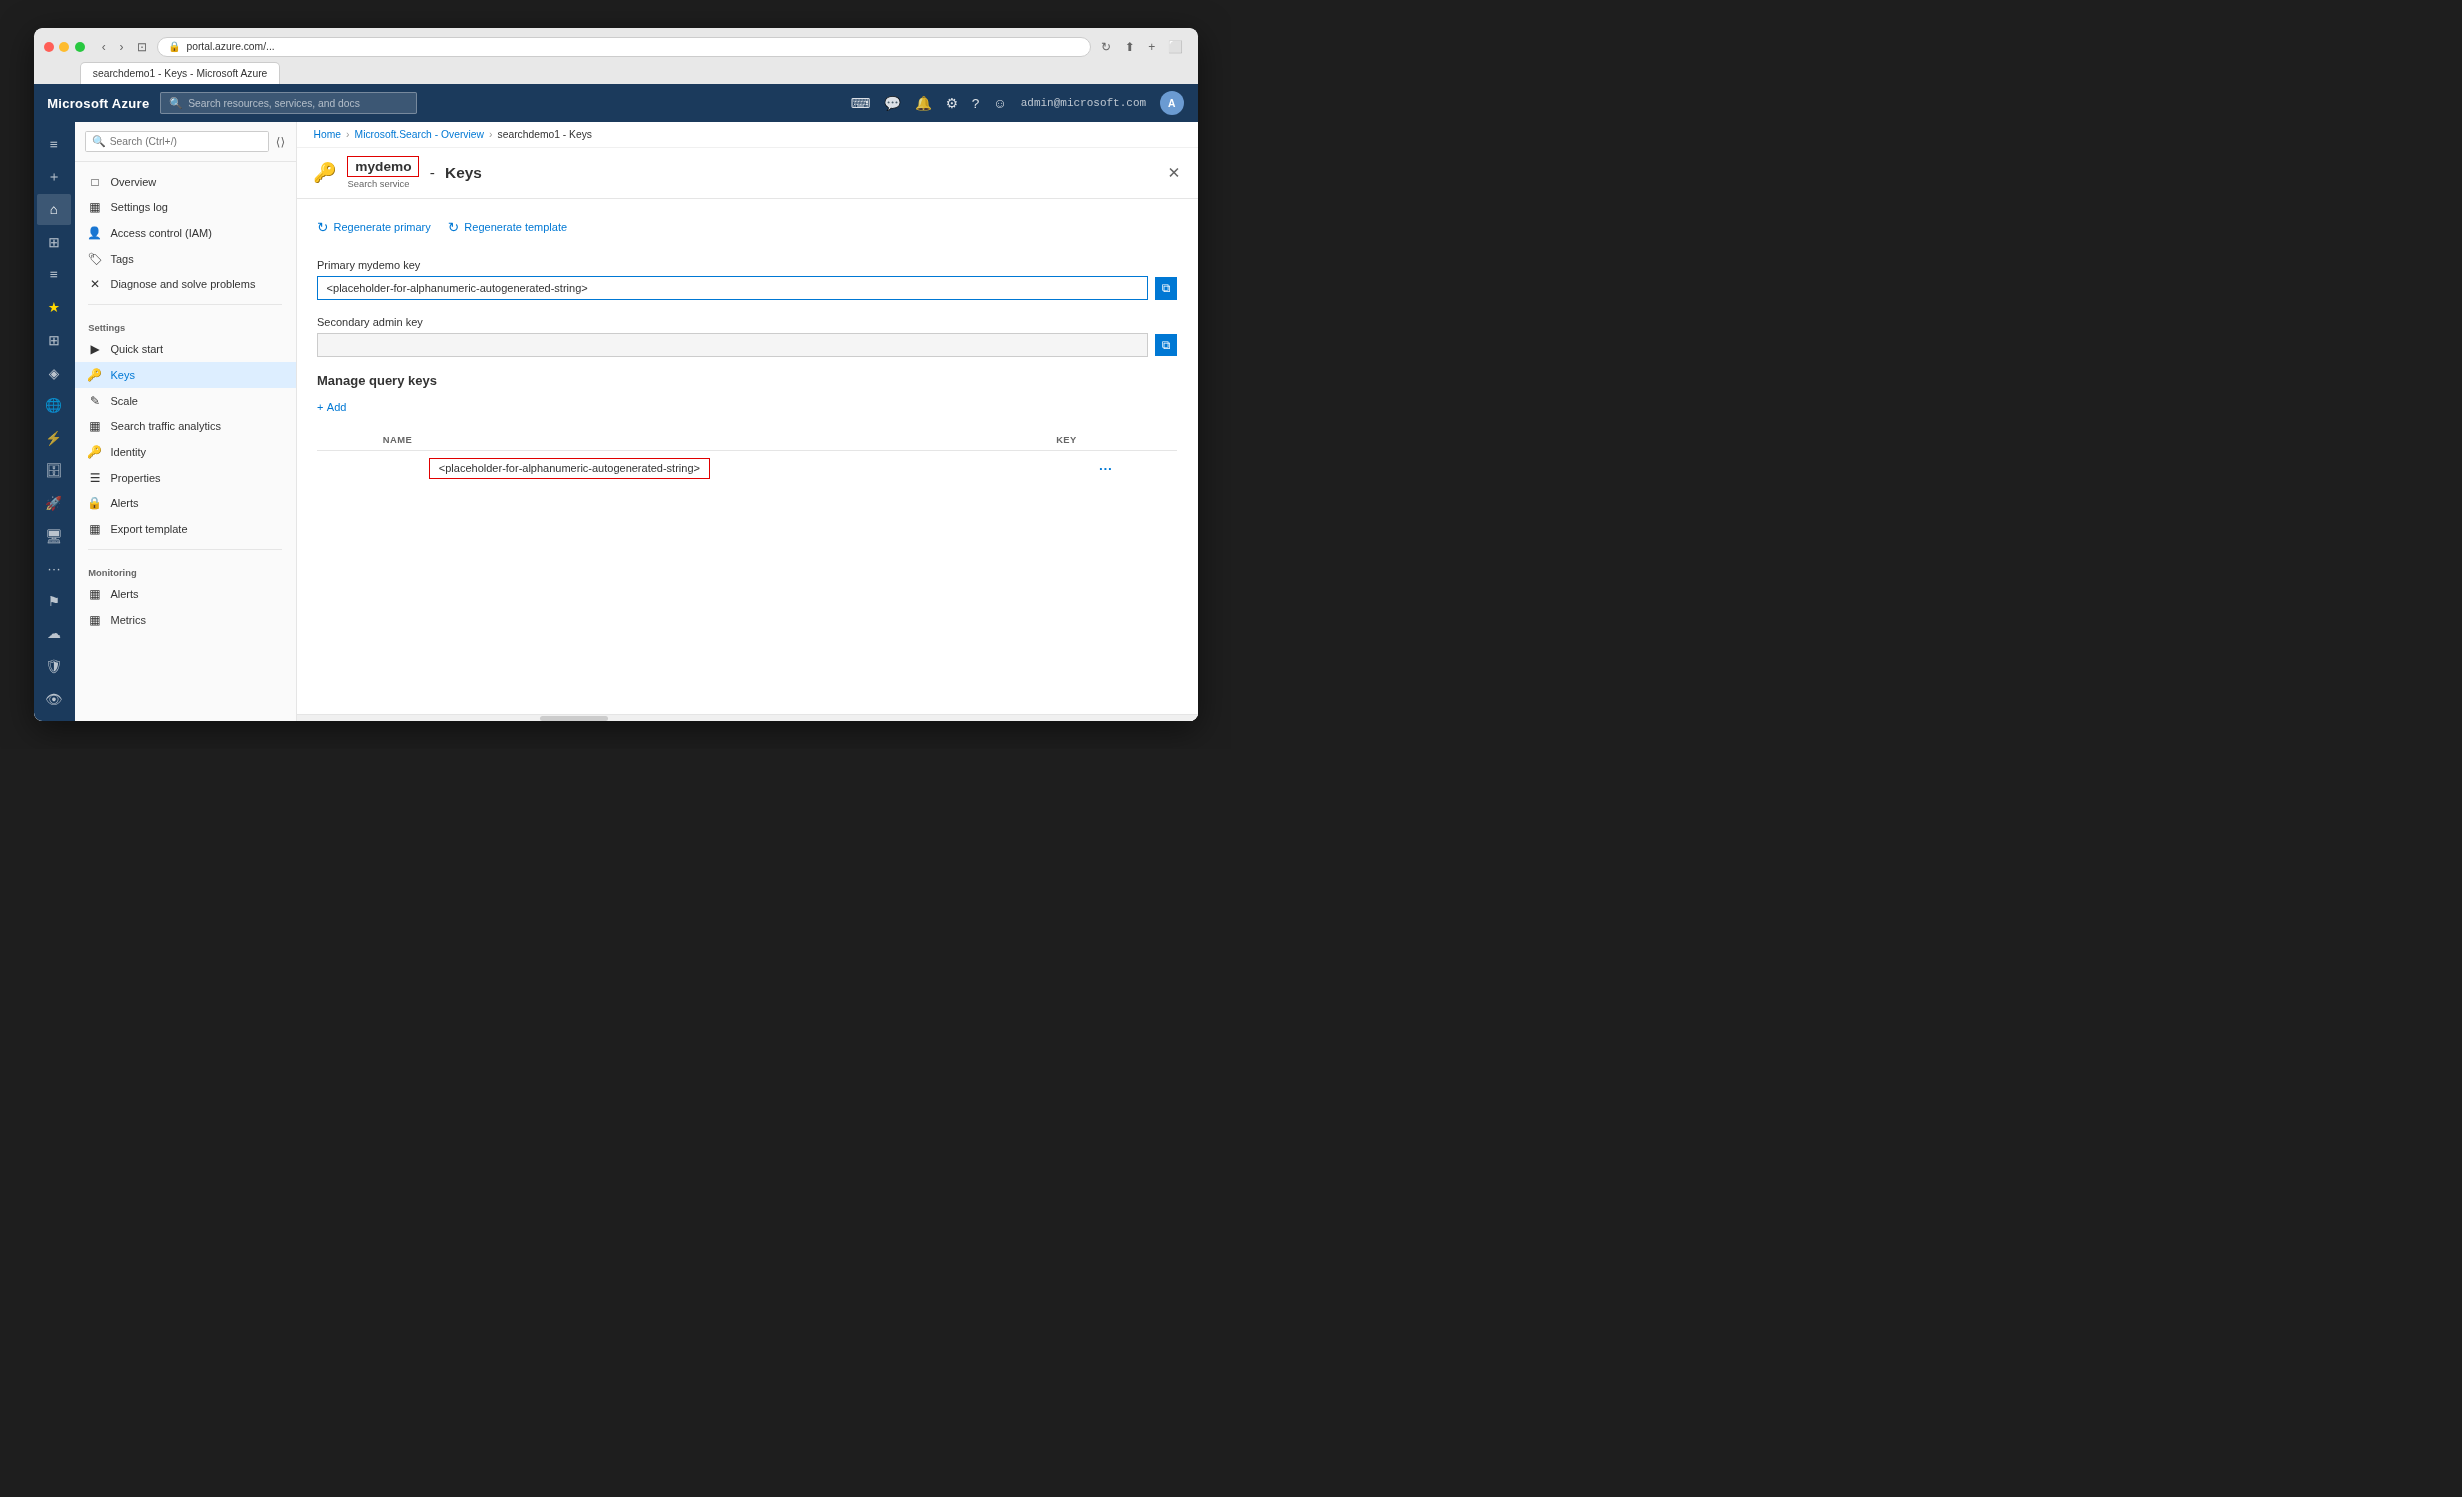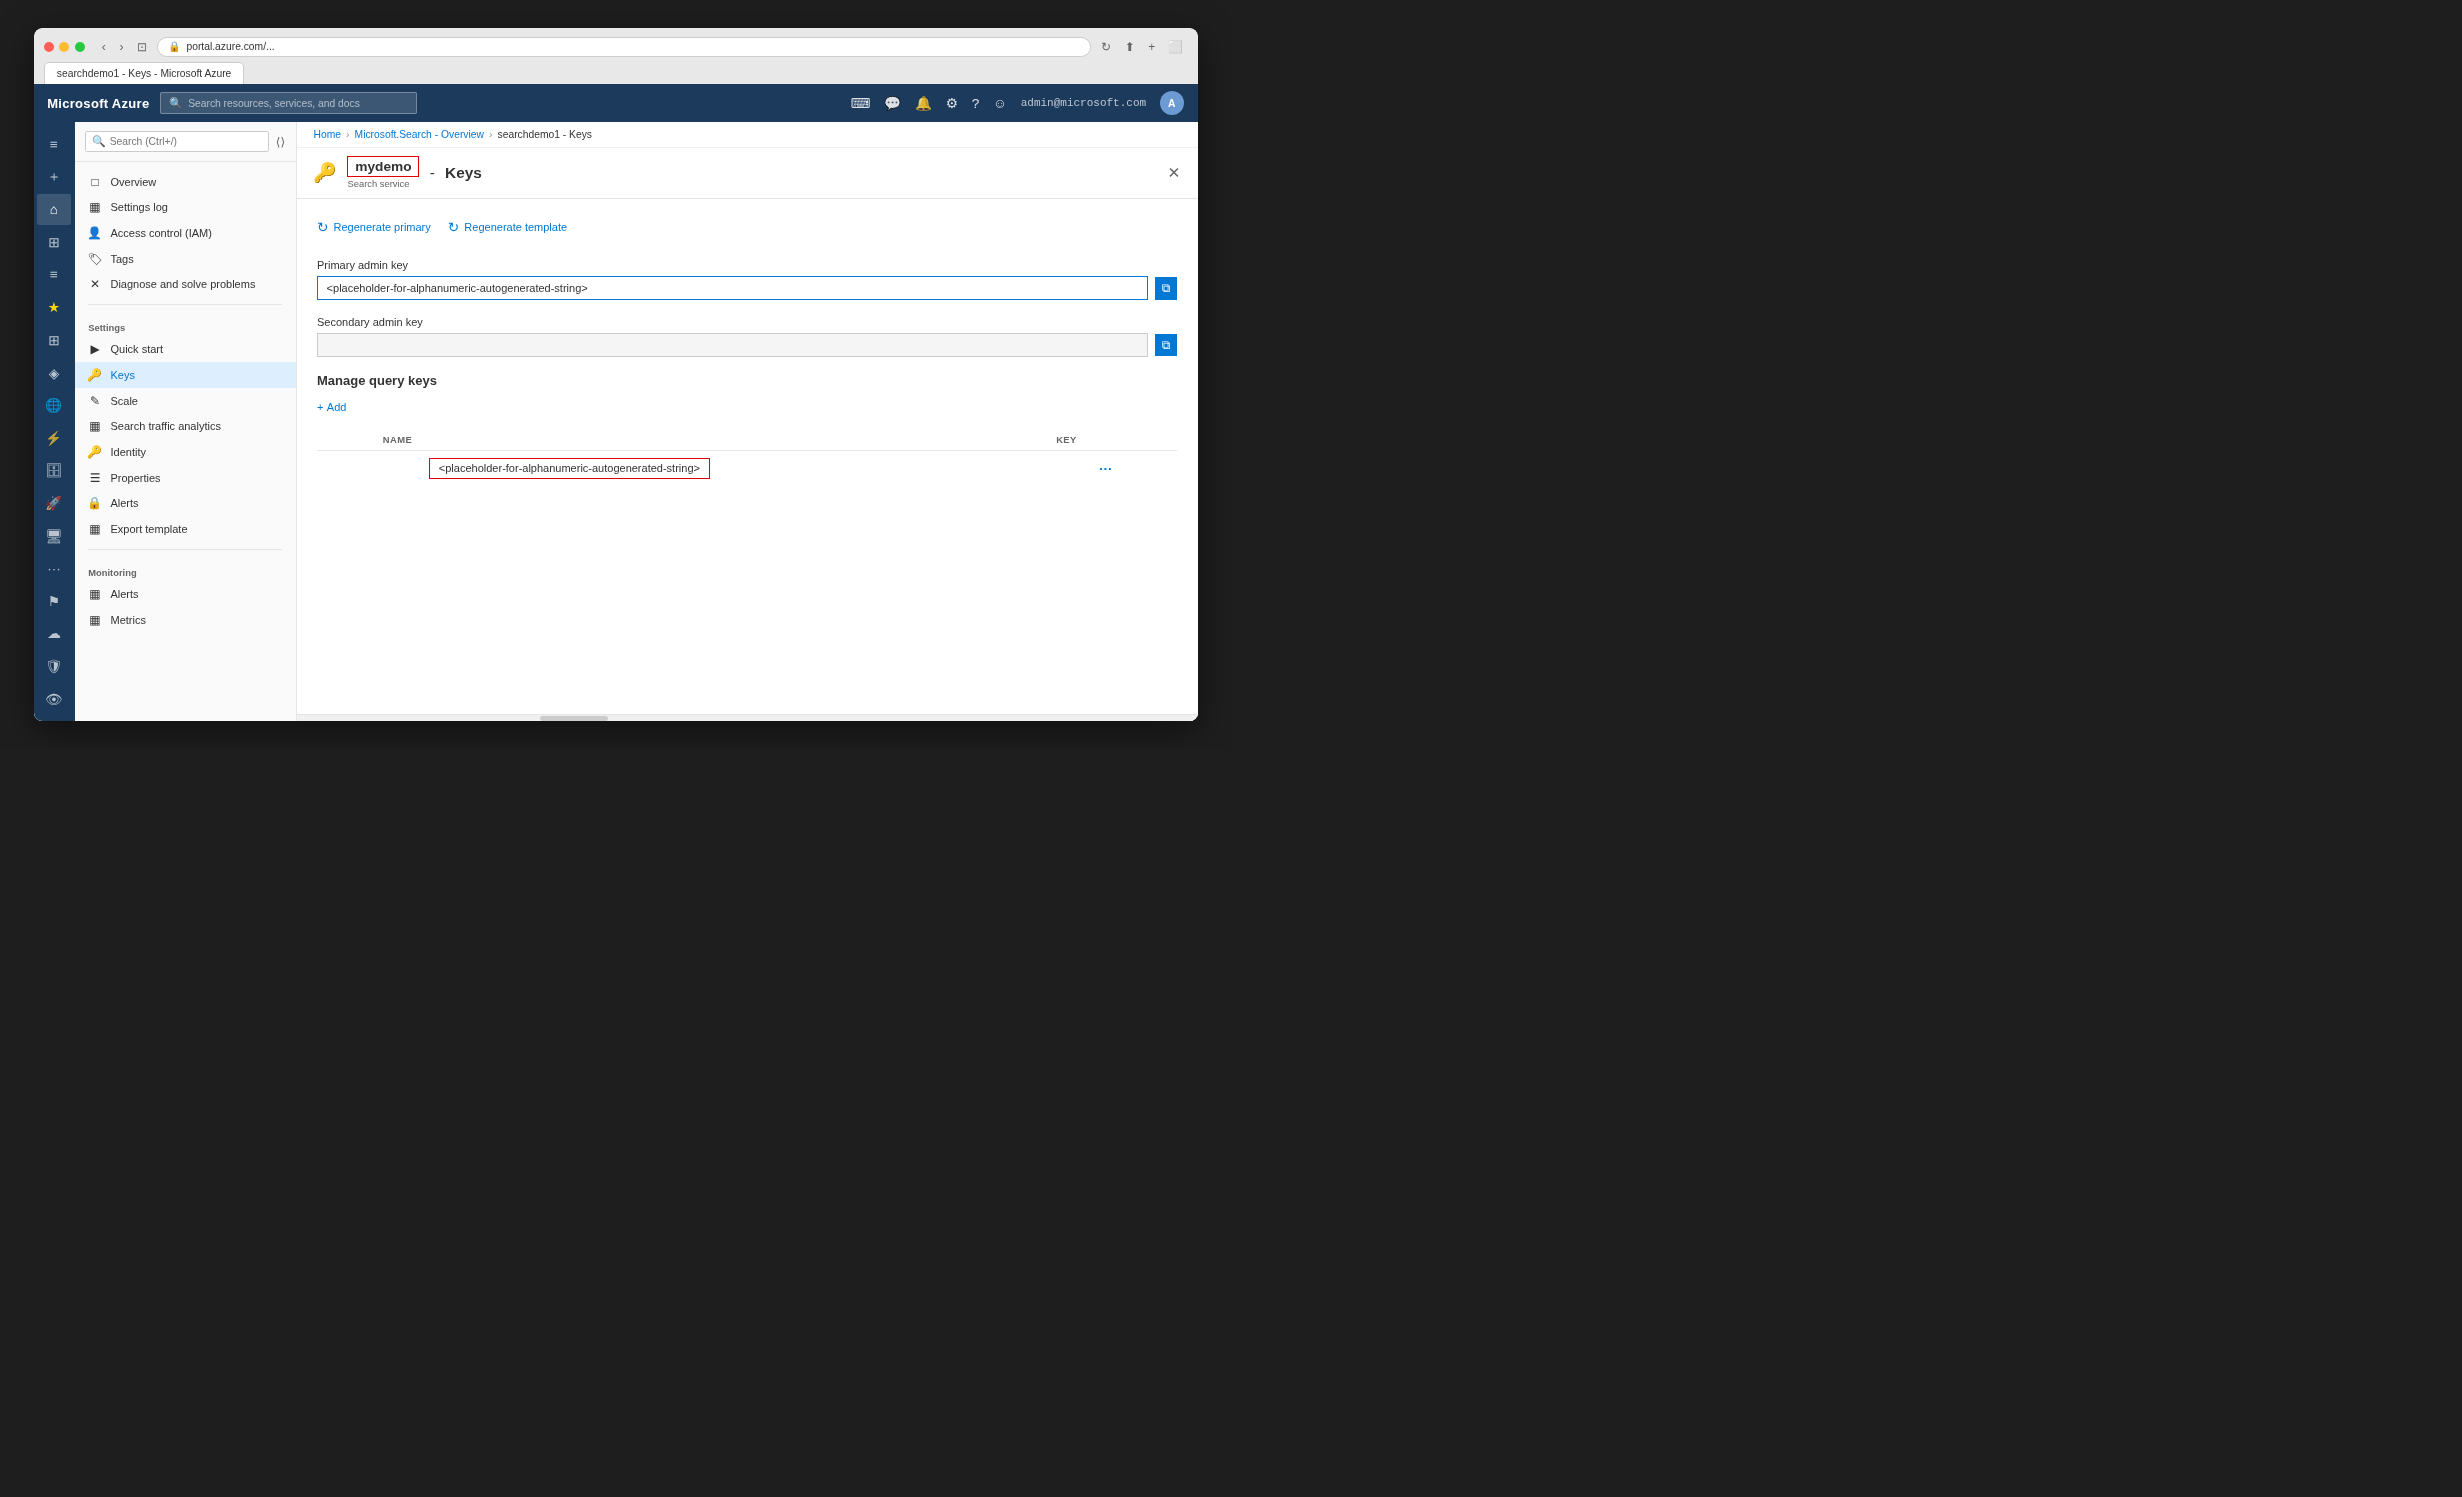--- a/index.html
+++ b/index.html
@@ -92,20 +92,21 @@
       display: flex;
       align-items: center;
       gap: 3.4px;
       color: #888;
       font-size: 10.3px;
     }
 
     .browser-tabs {
       display: flex;
       align-items: flex-end;
+      margin-left: 36px;
     }
 
     .browser-tab {
       background: white;
       border-radius: 5.1px 5.1px 0 0;
       padding: 5.1px 12px;
       font-size: 10.3px;
       color: #333;
       border: 0.9px solid #ccc;
       border-bottom: none;
@@ -741,21 +742,21 @@
               <span class="toolbar-btn-icon">↻</span>
               <span>Regenerate primary</span>
             </button>
             <button class="toolbar-btn">
               <span class="toolbar-btn-icon">↻</span>
               <span>Regenerate template</span>
             </button>
           </div>
 
           <div class="field-group">
-            <label class="field-label">Primary admin key</label>
+            <label class="field-label">Primary mydemo key</label>
             <div class="field-row">
               <input type="text" class="key-input active-field" value="&lt;placeholder-for-alphanumeric-autogenerated-string&gt;" style="">
               <button class="copy-btn">
                 <span>⧉</span>
               </button>
             </div>
           </div>
 
           <div class="field-group">
             <label class="field-label">Secondary admin key</label>

